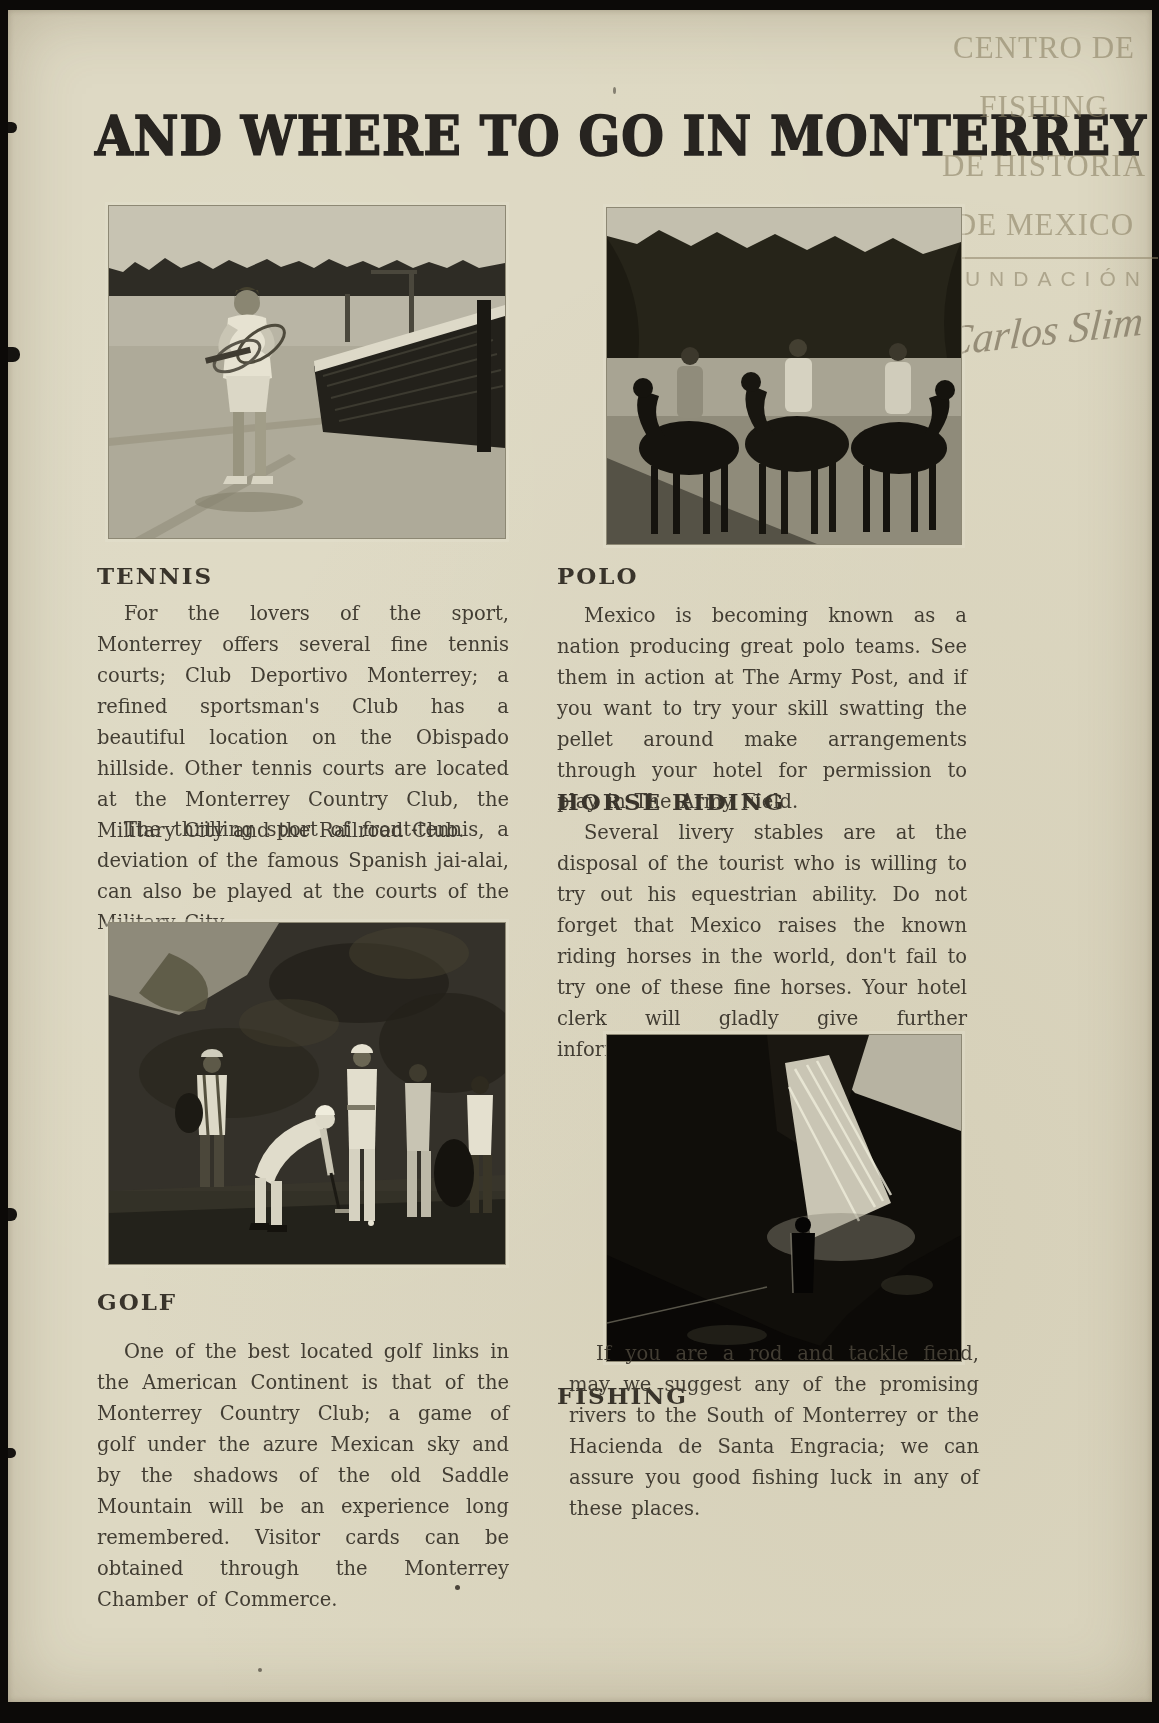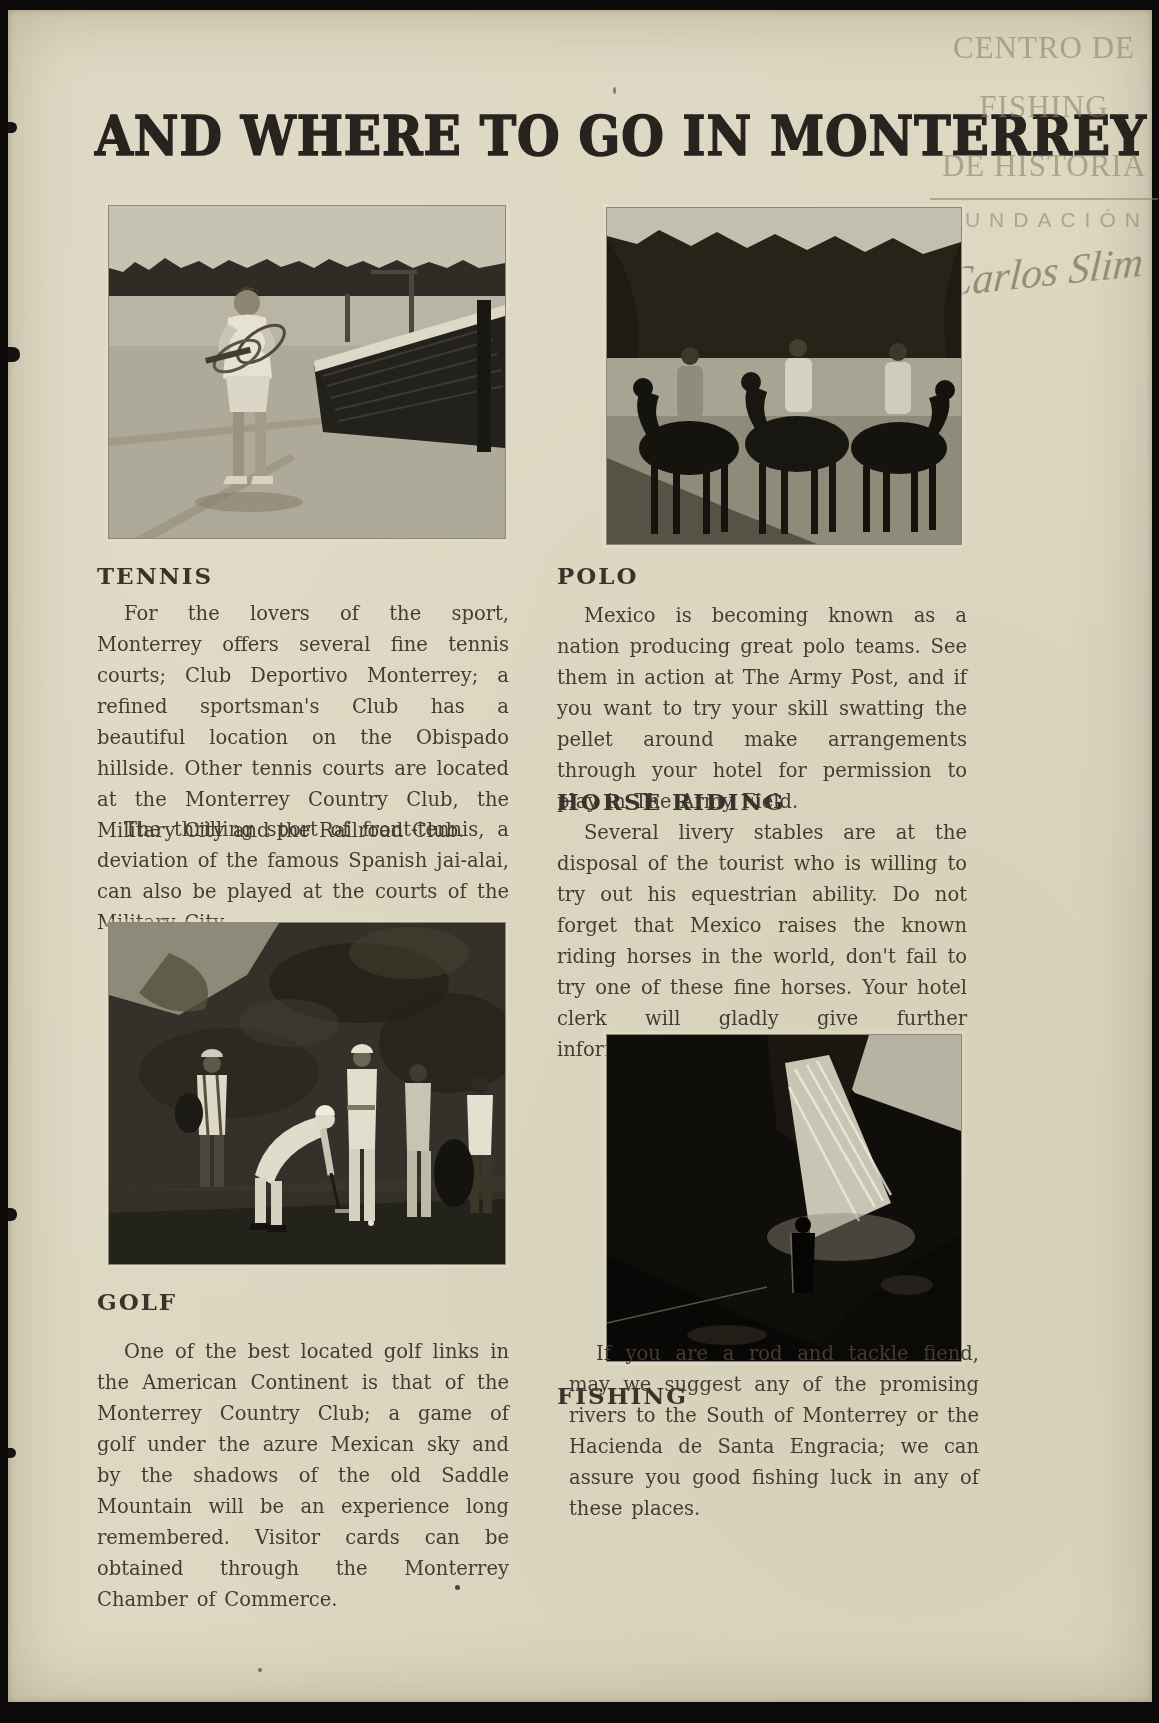--- a/index.html
+++ b/index.html
@@ -85,20 +85,21 @@
   <div class="speck s1"></div>
   <div class="speck s2"></div>
   <div class="speck s3"></div>
 
   <h1 class="title">AND WHERE TO GO IN MONTERREY</h1>
 
   <div class="watermark">
     <div class="wm-line">CENTRO DE</div>
     <div class="wm-line">FISHING</div>
     <div class="wm-line">DE HISTORIA</div>
+    <div class="wm-line">DE MEXICO</div>
     <div class="wm-rule"></div>
     <div class="wm-foundation">FUNDACIÓN</div>
     <div class="wm-signature">Carlos Slim</div>
   </div>
 
   <figure class="photo ph-tennis">
     <svg viewBox="0 0 396 332">
       <rect width="396" height="332" fill="#b3af9f"></rect>
       <rect width="396" height="78" fill="#c7c3b2"></rect>
       <path d="M0 62 L14 66 L26 56 L40 64 L56 52 L72 62 L90 55 L104 63 L120 54 L138 62 L158 53 L172 61 L190 55 L205 62 L220 53 L238 61 L254 55 L270 62 L288 54 L304 62 L320 56 L338 62 L354 54 L370 62 L396 57 L396 92 L0 96 Z" fill="#2e2c25"></path>

